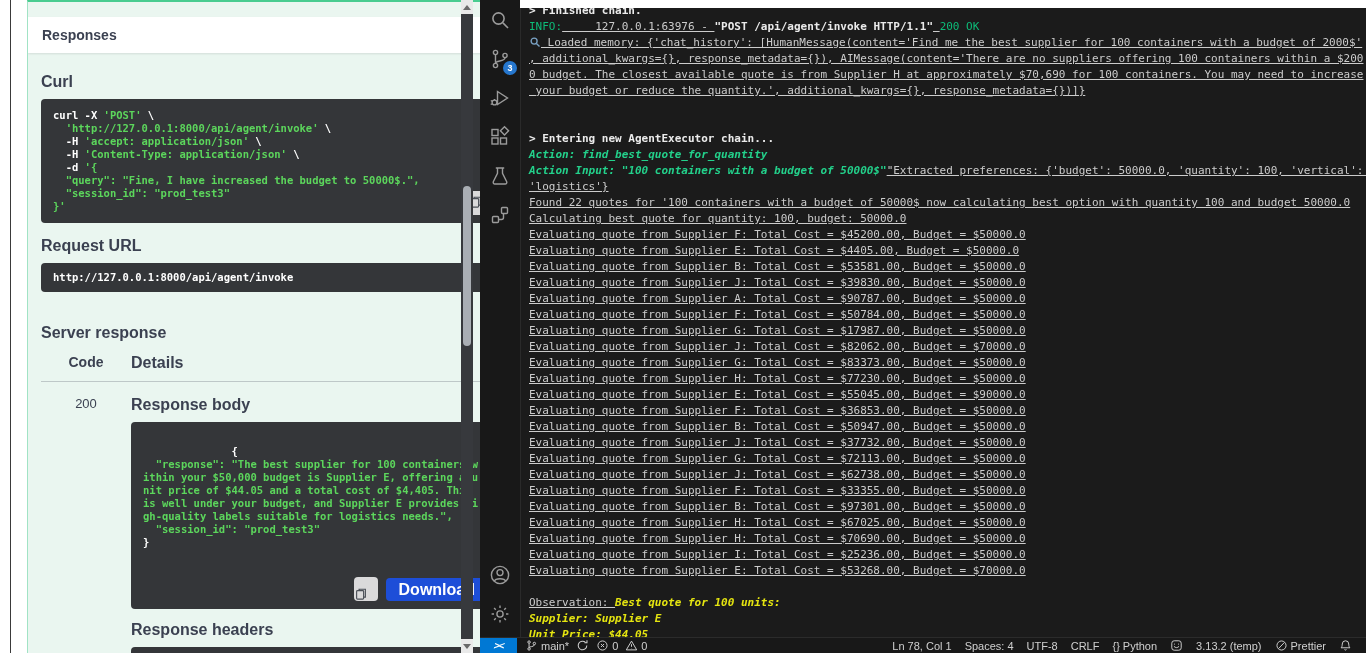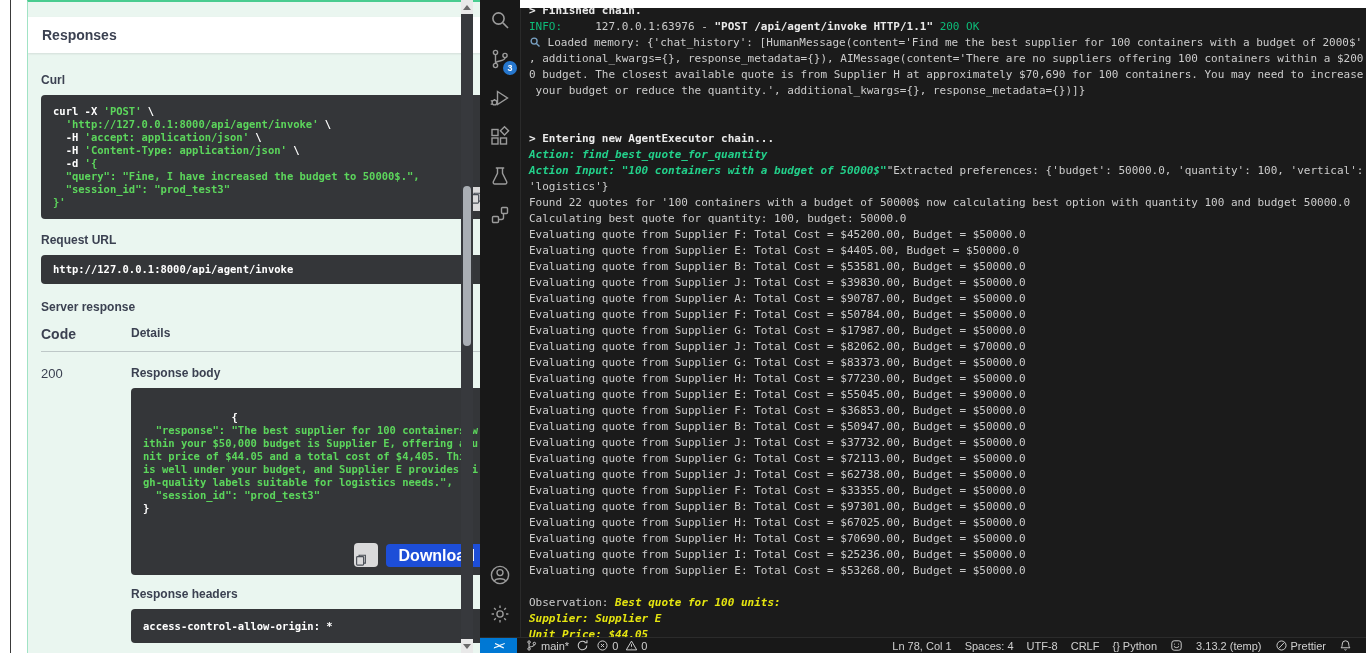--- a/index.html
+++ b/index.html
@@ -7,32 +7,32 @@
           font-family:"Liberation Sans",sans-serif;}
   
   #browser{position:absolute;left:0;top:0;width:480px;height:653px;background:#ffffff;overflow:hidden;}
   #win-edge{position:absolute;left:10px;top:0;width:1px;height:653px;background:#3a3a3a;}
   #opblock{position:absolute;left:27px;top:0;width:487px;height:653px;background:#eaf6f0;
            border-top:2px solid #49cc90;border-left:1px solid rgba(73,204,144,.45);
            border-right:1px solid rgba(73,204,144,.45);box-sizing:border-box;overflow:hidden;}
   .resp-header{margin-top:15px;height:36px;background:#fff;line-height:36px;padding-left:14px;
                font-size:14px;font-weight:bold;color:#3b4151;box-shadow:0 1px 2px rgba(0,0,0,.1);}
   #opblock-content{padding:20px 17px 0 13px;}
-  .sw-label{font-size:12px;font-weight:bold;color:#3b4151;}
+  .sw-label{font-size:16px;font-weight:bold;color:#3b4151;}
   .codebox{background:#343639;border-radius:4px;color:#fff;
            font-family:"DejaVu Sans Mono",monospace;font-size:10.5px;font-weight:bold;
            line-height:13px;padding:10px 12px;position:relative;box-sizing:border-box;}
   .codeline{white-space:pre;}
   .seg-cw{color:#ffffff;} .seg-cg{color:#5cd65c;}
   #curl-box{margin-top:8px;min-height:118px;}
   .copy-btn{position:absolute;right:8px;bottom:8px;width:24px;height:24px;border-radius:4px;
             background:rgba(255,255,255,.82);display:flex;align-items:center;justify-content:center;}
   #url-box{margin-top:8px;padding:8px 12px;}
   #resp-table-head{display:flex;margin-top:12px;padding-bottom:9px;border-bottom:1px solid rgba(59,65,81,.25);}
-  .col-code{width:90px;} .col-details{flex:1;}
+  .col-code{width:90px;text-align:center;} .col-details{flex:1;}
   #resp-row{display:flex;margin-top:14px;}
   #status-code{font-size:13px;color:#3b4151;}
   #body-box{margin-top:8px;min-height:126px;white-space:pre-wrap;word-break:break-all;padding-bottom:34px;}
   #body-actions{position:absolute;right:8px;bottom:8px;display:flex;gap:8px;align-items:center;}
   #download-btn{background:#1d4ed8;color:#fff;font-family:"Liberation Sans",sans-serif;
                 font-size:16px;font-weight:bold;padding:5px 13px;border-radius:4px;}
   #headers-box{margin-top:8px;line-height:14px;}
   
   #b-scroll{position:absolute;left:461px;top:0;width:12px;height:653px;background:#37393d;}
   .sb-btn{position:absolute;left:0;width:12px;height:14px;background:#e9e9e9;display:flex;
@@ -47,21 +47,21 @@
   .ab-item{position:relative;height:39px;display:flex;align-items:center;justify-content:center;}
   .ab-item svg{width:24px;height:24px;}
   .ab-badge{position:absolute;right:3px;bottom:3px;min-width:14px;height:14px;border-radius:8px;
             background:#2677ce;color:#fff;font-size:9px;line-height:14px;text-align:center;font-weight:bold;}
   #ab-bottom{position:absolute;bottom:4px;left:0;width:40px;}
   
   #terminal{position:absolute;left:520px;top:8px;width:846px;height:637px;background:#1b1b1b;
             overflow:hidden;border-left:1px solid #2a2a2a;box-sizing:border-box;}
   #terminal-lines{margin-top:-5px;padding-left:8px;}
   .tline{height:16px;line-height:16px;white-space:pre;font-family:"DejaVu Sans Mono",monospace;font-size:11px;}
-  .seg-w{color:#cccccc;} .seg-b{color:#ebebeb;font-weight:bold;}
+  .seg-w{color:#cccccc;text-decoration:underline;} .seg-b{color:#ebebeb;font-weight:bold;}
   .seg-g{color:#0dbc79;}
   .seg-ag{color:#23d18b;font-style:italic;font-weight:bold;}
   .seg-y{color:#e5e510;font-style:italic;font-weight:bold;}
   .t-ico{display:inline-block;width:12px;height:12px;vertical-align:-1px;color:#7aa2c4;}
   
   #statusbar{position:absolute;left:480px;top:637px;width:886px;height:16px;background:#181818;
              border-top:1px solid #2b2b2b;box-sizing:border-box;display:flex;align-items:center;
              color:#d0d0d0;font-size:11px;}
   .sb-item{display:flex;align-items:center;gap:3px;white-space:nowrap;}
   .sb-item svg{width:13px;height:13px;}
@@ -102,21 +102,21 @@
               </svg>
             </span>
           </div>
         </div>
 
         <div class="sw-label" style="margin-top:14px">Request URL</div>
         <div class="codebox" id="url-box">
           <span class="seg-cw">http://127.0.0.1:8000/api/agent/invoke</span>
         </div>
 
-        <div class="sw-label" style="margin-top:16px">Server response</div>
+        <div class="sw-label" style="margin-top:32px">Server response</div>
 
         <div id="resp-table-head">
           <div class="col-code sw-label" style="font-size:14px">Code</div>
           <div class="col-details sw-label">Details</div>
         </div>
 
         <div id="resp-row">
           <div class="col-code" id="status-code">200</div>
           <div class="col-details">
             <div class="sw-label">Response body</div>
@@ -253,21 +253,21 @@
         <div class="tline"><span class="seg-w">Evaluating quote from Supplier F: Total Cost = $36853.00, Budget = $50000.0</span></div>
         <div class="tline"><span class="seg-w">Evaluating quote from Supplier B: Total Cost = $50947.00, Budget = $50000.0</span></div>
         <div class="tline"><span class="seg-w">Evaluating quote from Supplier J: Total Cost = $37732.00, Budget = $50000.0</span></div>
         <div class="tline"><span class="seg-w">Evaluating quote from Supplier G: Total Cost = $72113.00, Budget = $50000.0</span></div>
         <div class="tline"><span class="seg-w">Evaluating quote from Supplier J: Total Cost = $62738.00, Budget = $50000.0</span></div>
         <div class="tline"><span class="seg-w">Evaluating quote from Supplier F: Total Cost = $33355.00, Budget = $50000.0</span></div>
         <div class="tline"><span class="seg-w">Evaluating quote from Supplier B: Total Cost = $97301.00, Budget = $50000.0</span></div>
         <div class="tline"><span class="seg-w">Evaluating quote from Supplier H: Total Cost = $67025.00, Budget = $50000.0</span></div>
         <div class="tline"><span class="seg-w">Evaluating quote from Supplier H: Total Cost = $70690.00, Budget = $50000.0</span></div>
         <div class="tline"><span class="seg-w">Evaluating quote from Supplier I: Total Cost = $25236.00, Budget = $50000.0</span></div>
-        <div class="tline"><span class="seg-w">Evaluating quote from Supplier E: Total Cost = $53268.00, Budget = $50000.0</span></div>
+        <div class="tline"><span class="seg-w">Evaluating quote from Supplier E: Total Cost = $53268.00, Budget = $70000.0</span></div>
         <div class="tline"></div>
         <div class="tline"><span class="seg-w">Observation: </span><span class="seg-y">Best quote for 100 units:</span></div>
         <div class="tline"><span class="seg-y">Supplier: Supplier E</span></div>
         <div class="tline"><span class="seg-y">Unit Price: $44.05</span></div>
         <div class="tline"><span class="seg-y">Total Cost: $4405.0</span></div>
       </div>
   </div>
 
   <div id="statusbar">
     <div id="sb-remote">

